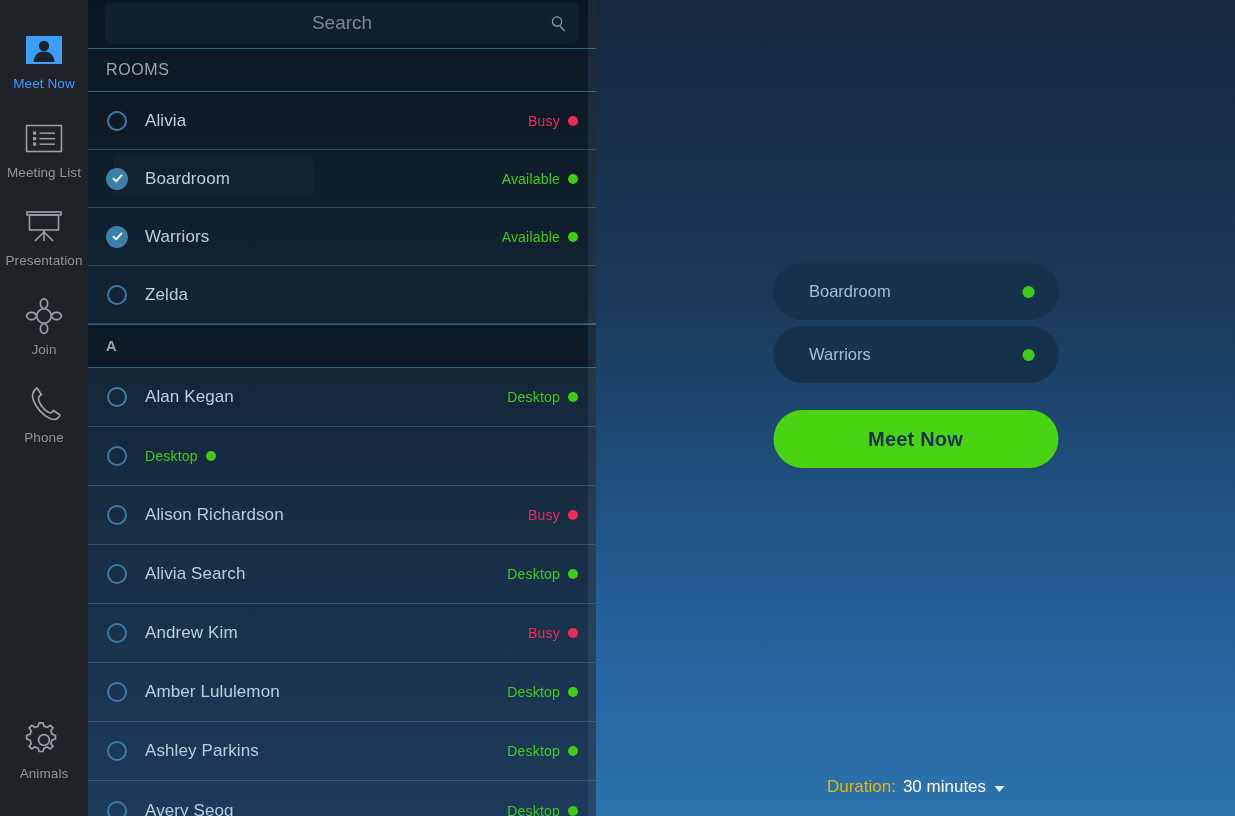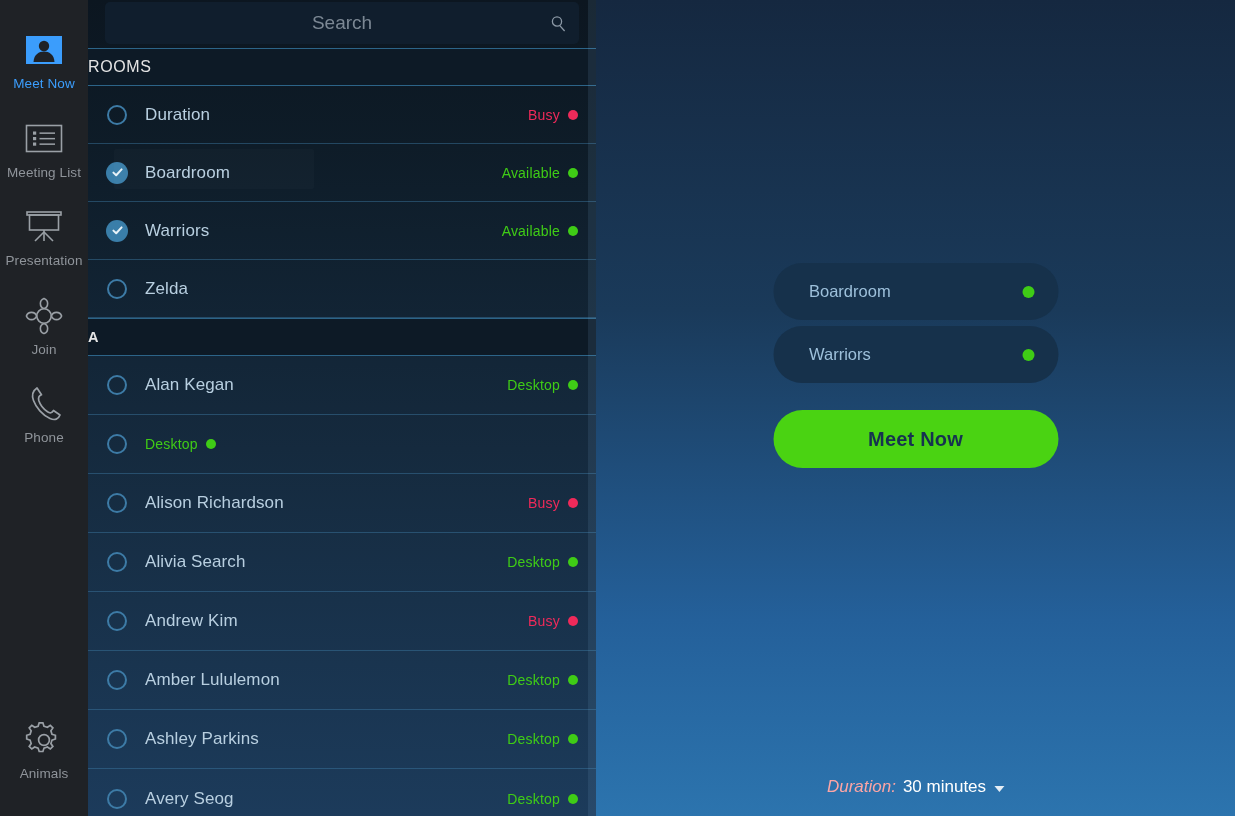--- a/index.html
+++ b/index.html
@@ -95,28 +95,28 @@
   .search-input::placeholder { color: #7c8894; opacity: 1; }
   .search-icon {
     position: absolute;
     right: 12px; top: 50%;
     transform: translateY(-50%);
     width: 18px; height: 18px;
     display: flex; align-items: center; justify-content: center;
   }
 
   .section-header {
-    height: 38px;
+    height: 44px;
     background: #0d1a26;
     border-top: 1px solid #2c6488;
     border-bottom: 1px solid #2c6488;
     display: flex;
     align-items: center;
-    padding-left: 0;
-    color: #e5e5e5;
+    padding-left: 18px;
+    color: #a3a3a3;
     font-size: 16px;
     letter-spacing: .6px;
   }
   .section-header.bold { font-weight: bold; font-size: 14.5px; letter-spacing: .3px; }
 
   .row {
     height: 59px;
     display: flex;
     align-items: center;
     padding: 0 18px 0 18px;
@@ -238,21 +238,21 @@
     position: absolute;
     left: 50%;
     transform: translateX(-50%);
     bottom: 19px;
     display: flex;
     align-items: center;
     gap: 7px;
     cursor: pointer;
     user-select: none;
   }
-  .duration .dur-label { font-size: 17px; color: #fca5a5; font-style: italic; }
+  .duration .dur-label { font-size: 17px; color: #eab308; }
   .duration .dur-value { font-size: 17px; color: #ffffff; }
   .duration .caret {
     width: 0; height: 0;
     border-left: 5px solid transparent;
     border-right: 5px solid transparent;
     border-top: 6px solid #e4edf5;
     margin-left: 1px;
     margin-top: 3px;
   }
 </style>
@@ -359,21 +359,21 @@
         </span>
       </div>
     </div>
 
     <div id="list-body">
         <div class="section-header">ROOMS</div>
         <div class="row room">
           <div class="check">
             <span class="circ-empty"></span>
           </div>
-          <div class="name">Duration</div>
+          <div class="name">Alivia</div>
           <div class="status st-busy">Busy</div>
           <div class="dot dot-busy"></div>
         </div>
         <div class="row room">
           <div class="check">
             <span class="circ-check">
               <svg width="13" height="13" viewBox="0 0 13 13">
                 <polyline points="2.4,6.6 5.2,9.3 10.6,3.4" fill="none" stroke="#e8f2f8" stroke-width="2" stroke-linecap="round" stroke-linejoin="round"></polyline>
               </svg>
             </span>

